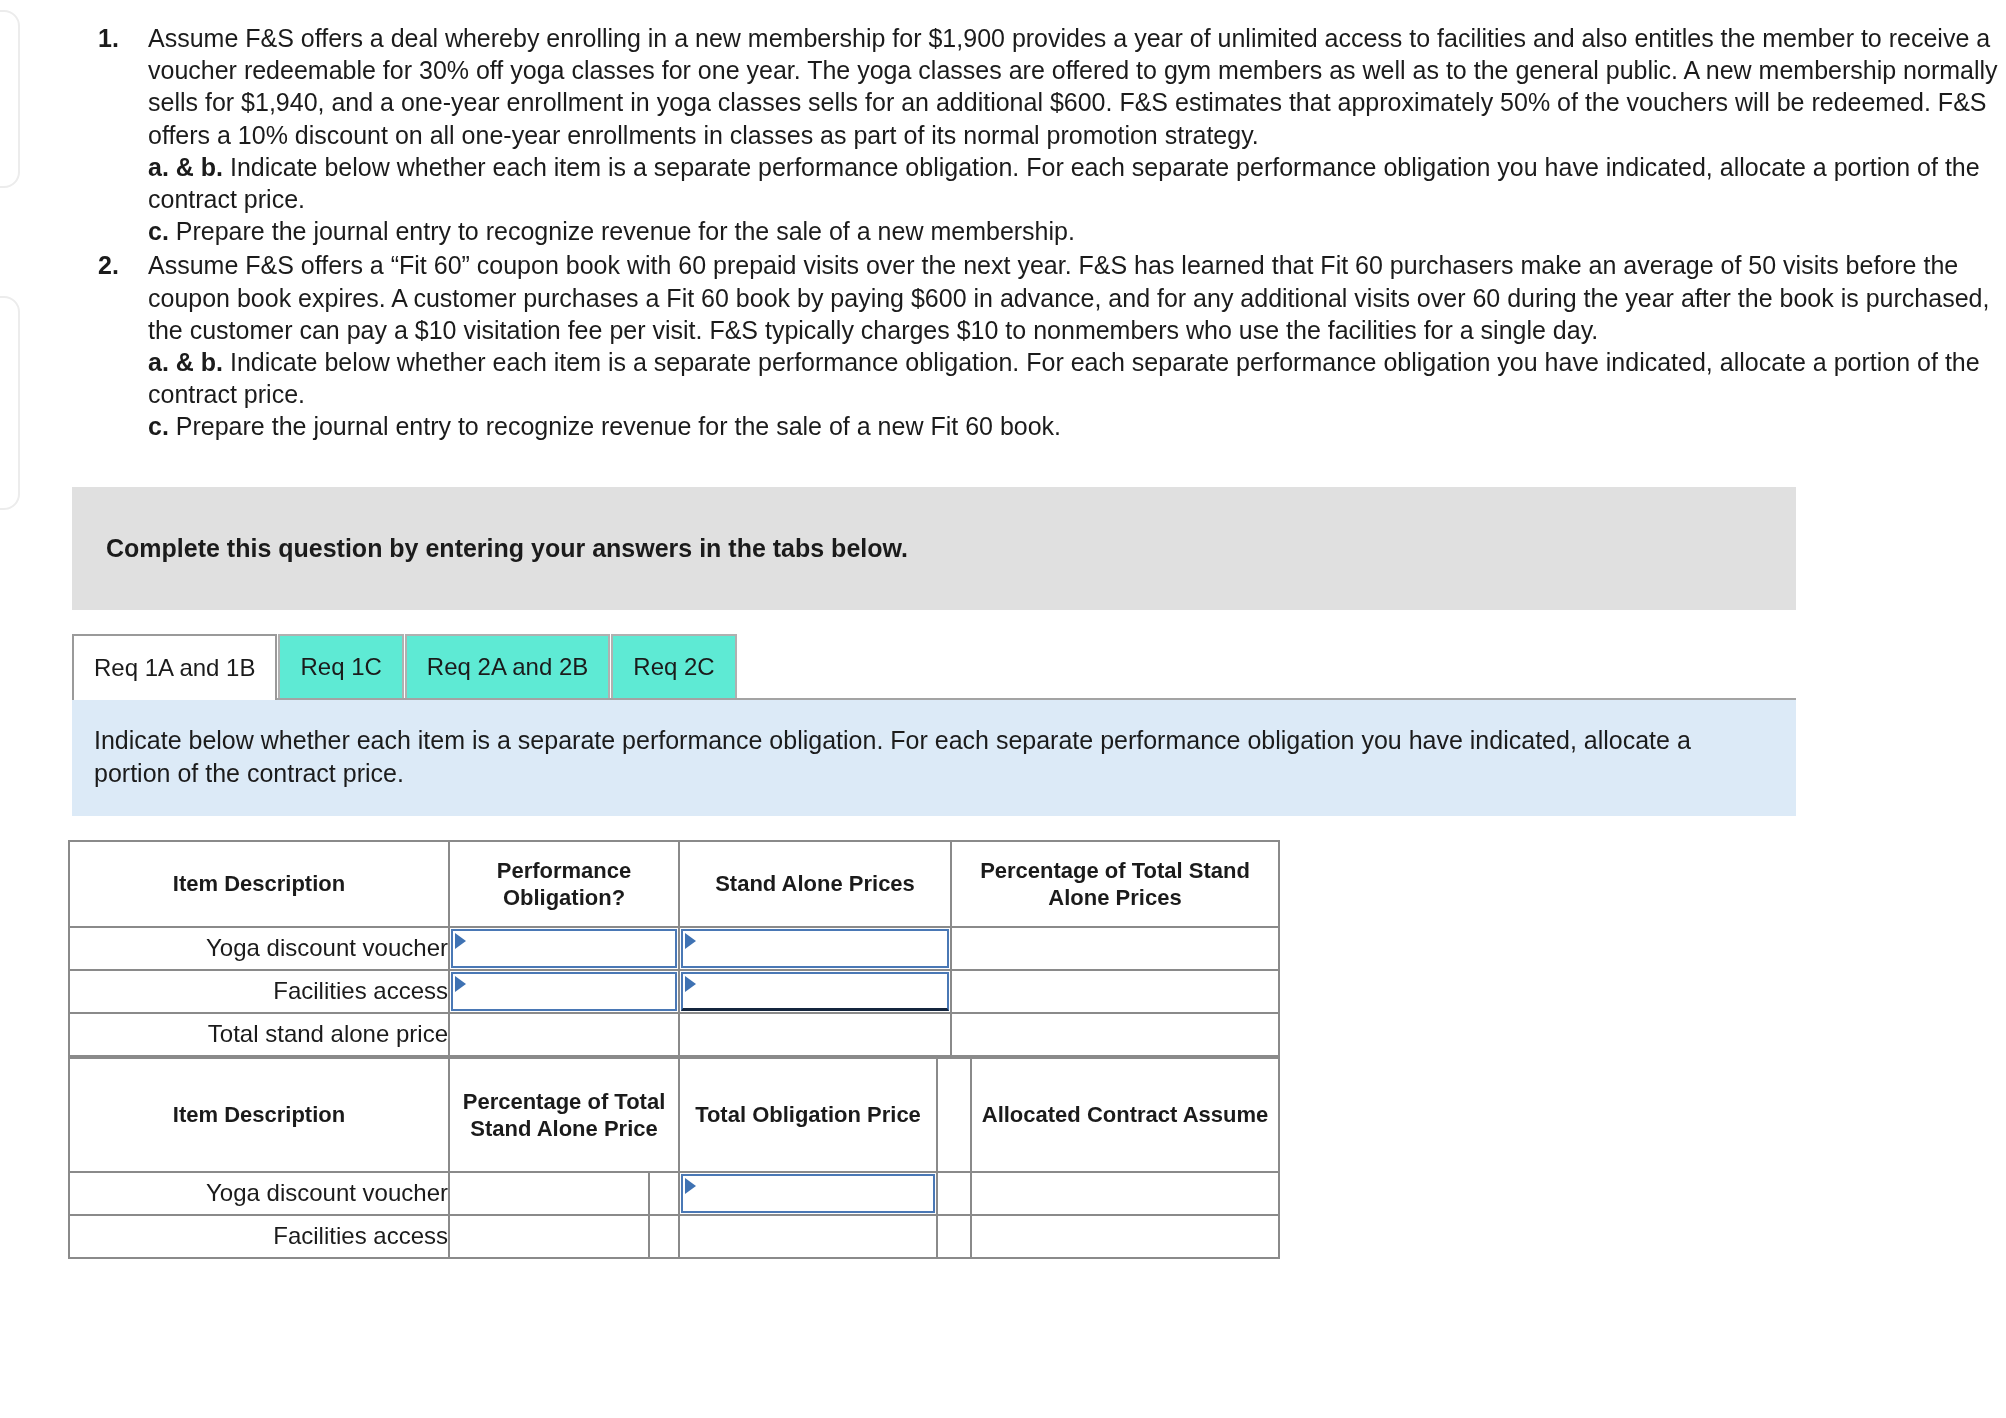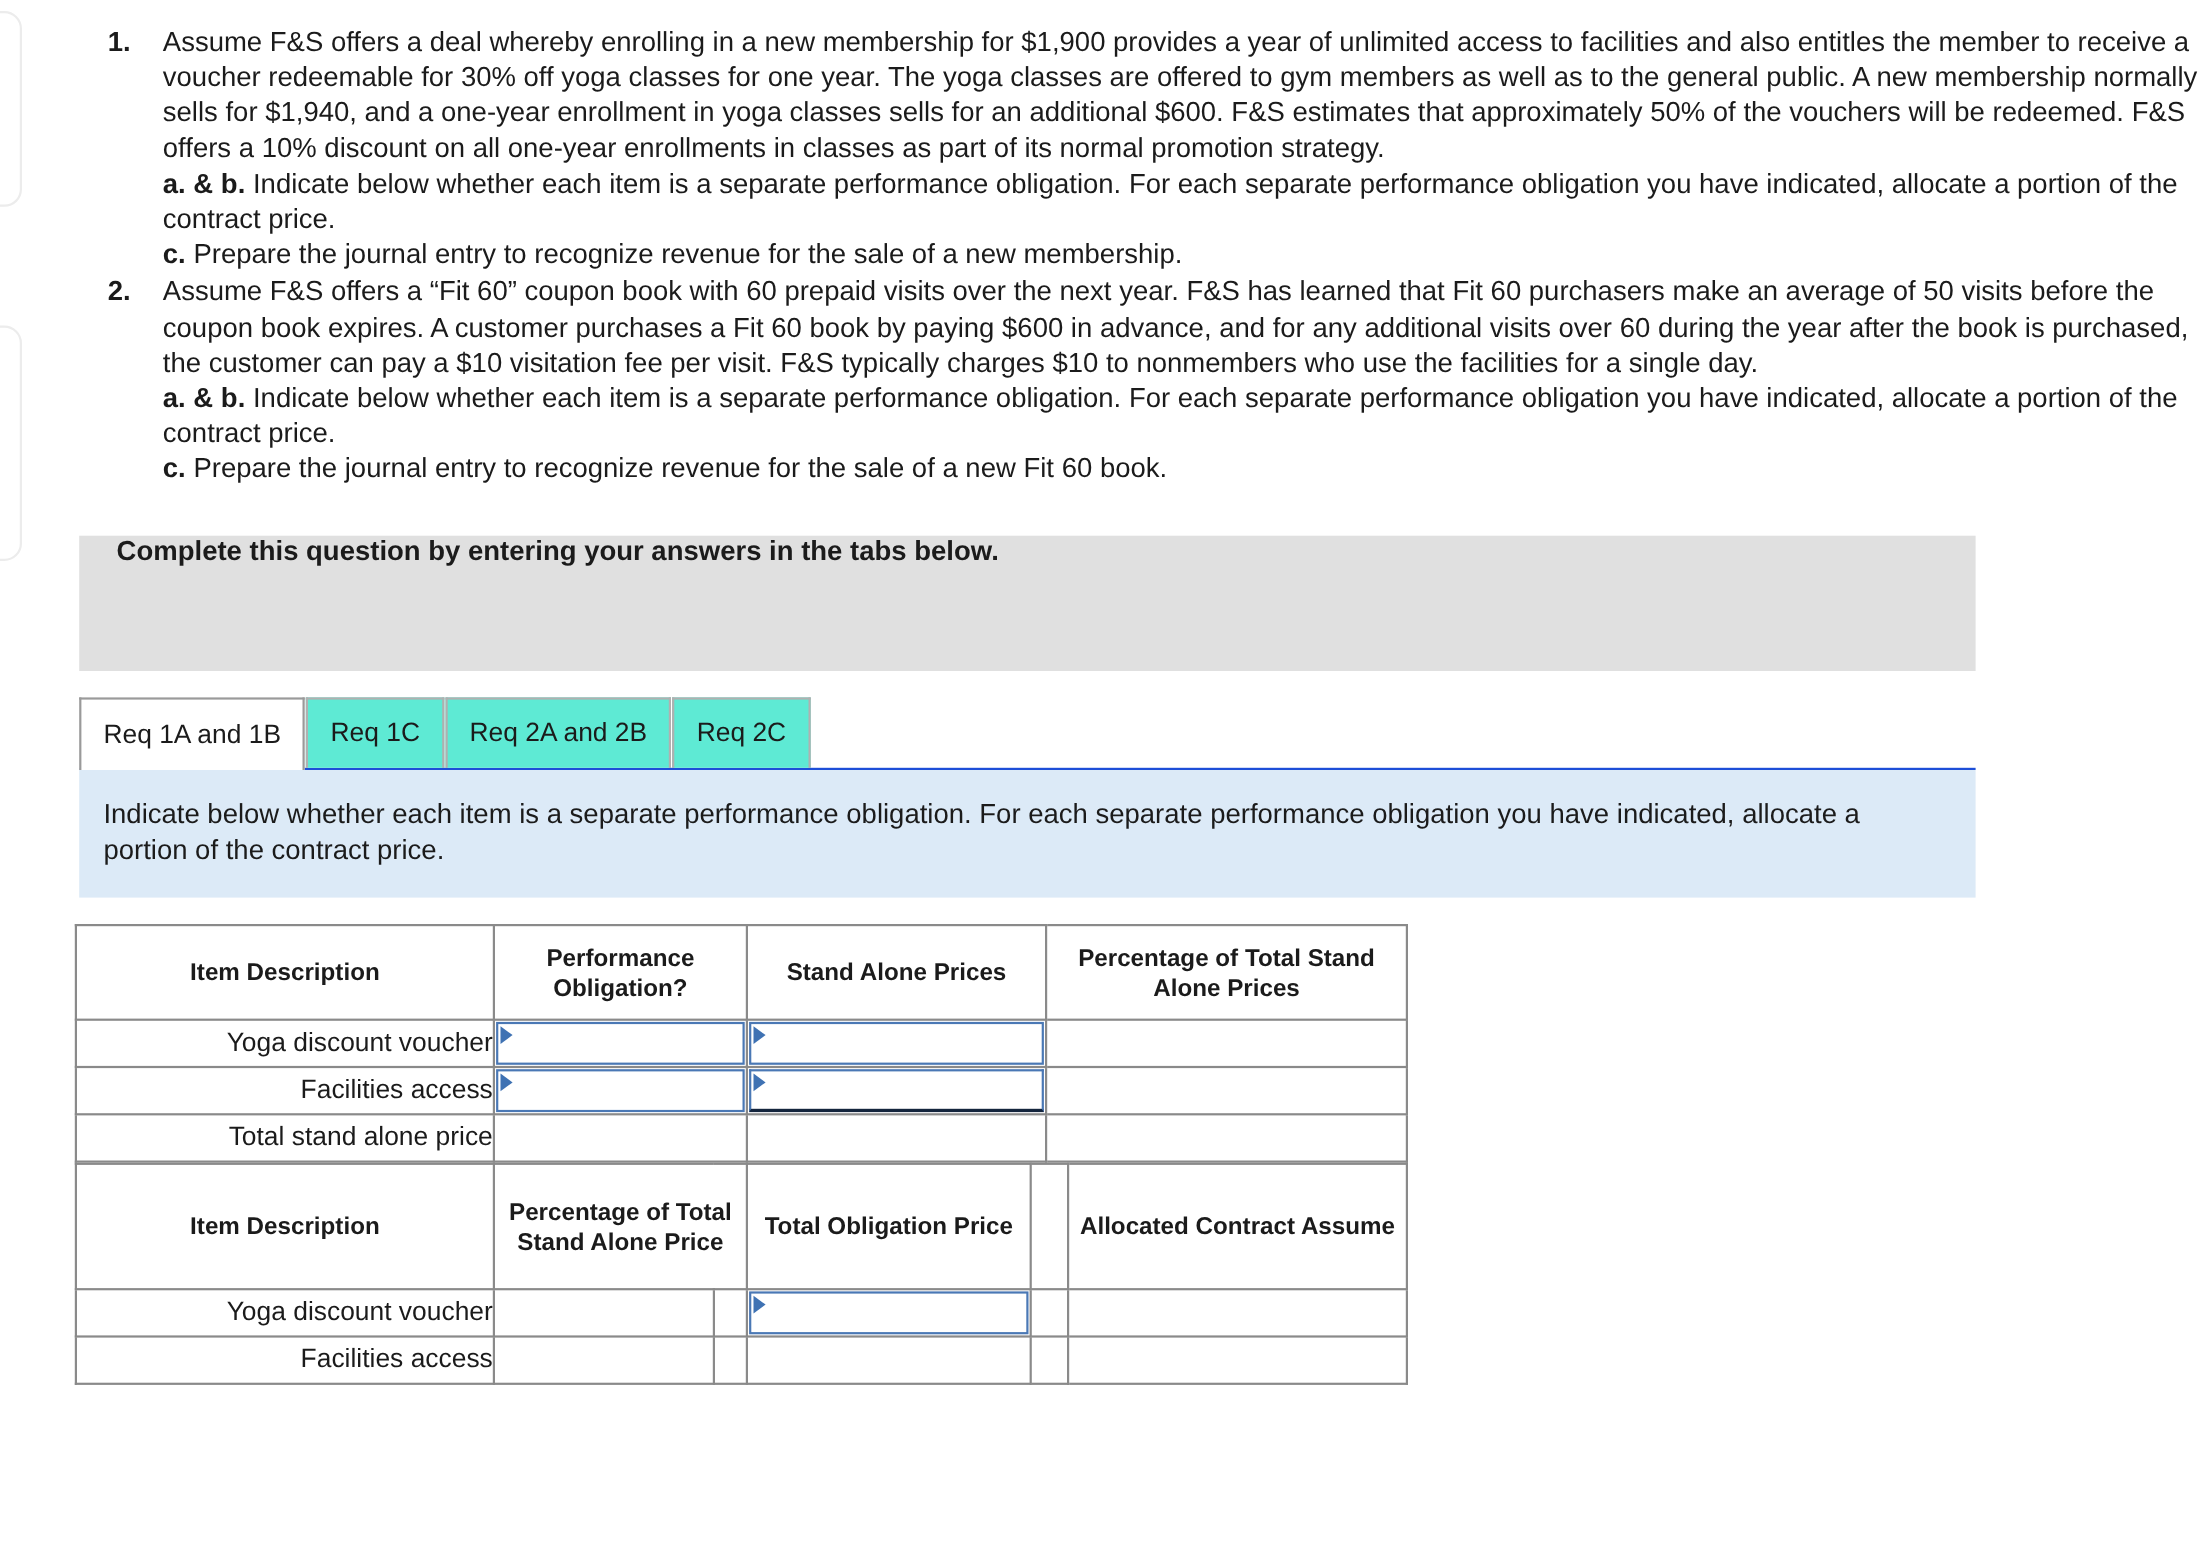--- a/index.html
+++ b/index.html
@@ -69,36 +69,36 @@
   .sub-line b { font-weight: bold; }
 
   
   .gray-banner {
     margin: 44px 0 0 72px;
     width: 1724px;
     height: 123px;
     background: #e0e0e0;
     box-sizing: border-box;
     display: flex;
-    align-items: flex-start;
+    align-items: center;
   }
   .gray-banner-text {
     font-size: 25px;
     font-weight: bold;
     padding-left: 34px;
   }
 
   
   .tabstrip {
     margin-left: 72px;
     margin-top: 22px;
     width: 1724px;
     position: relative;
     height: 66px;
-    border-bottom: 2px solid #1d4ed8;
+    border-bottom: 2px solid #a3a3a3;
     box-sizing: content-box;
     display: flex;
     align-items: flex-end;
   }
   .tab {
     box-sizing: border-box;
     height: 64px;
     border: 2px solid #b0b0b0;
     border-bottom: none;
     background: #5eead4;

